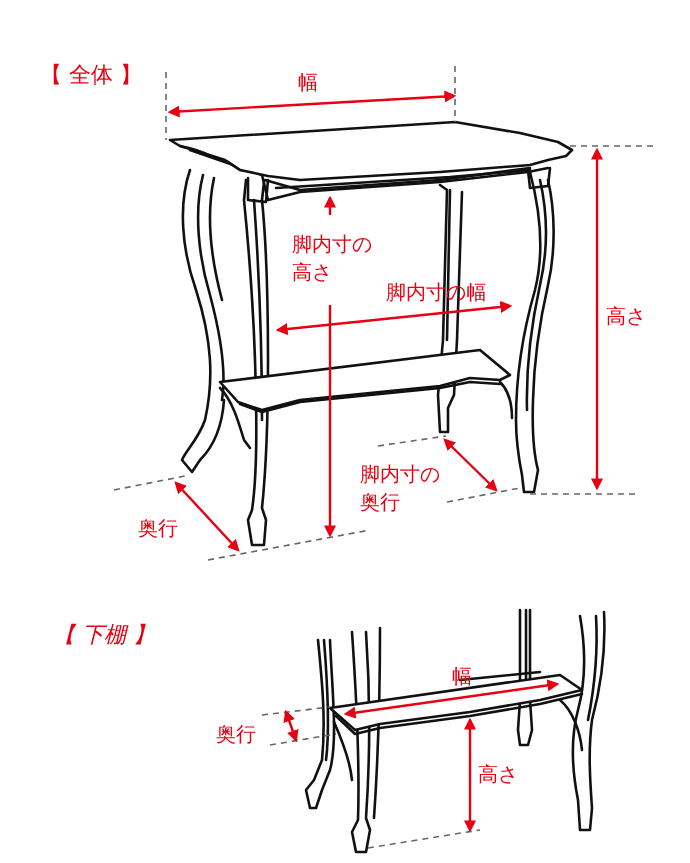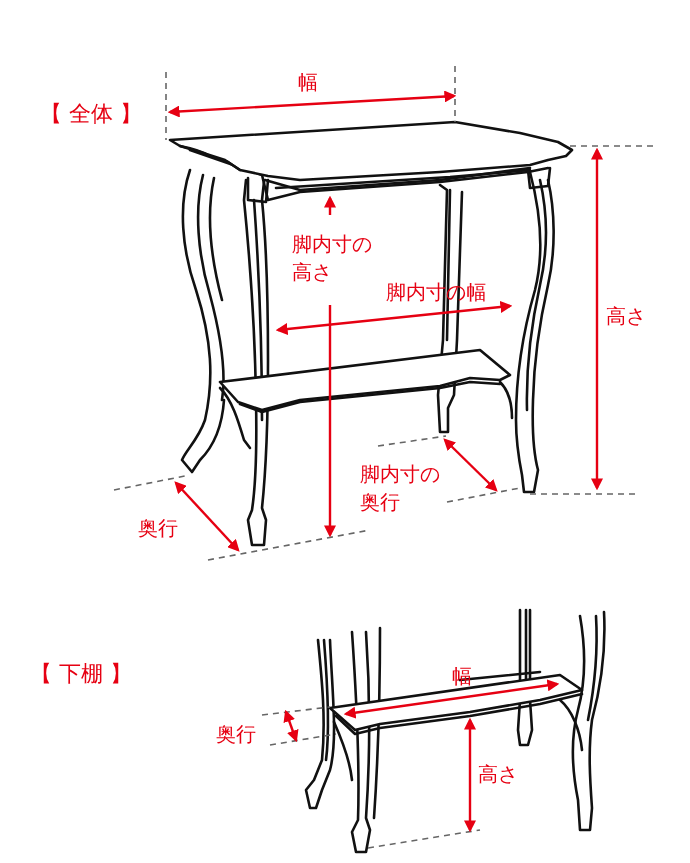--- a/index.html
+++ b/index.html
@@ -1,20 +1,20 @@
 <!DOCTYPE html>
 <html><head>
 <meta charset="utf-8">
 <style>
   html, body { margin:0; padding:0; background:#ffffff; }
   body { width:690px; height:863px; position:relative; overflow:hidden;
          font-family: "DejaVu Sans", "Liberation Sans", sans-serif; }
   #art { position:absolute; left:0; top:0; width:690px; height:863px; }
   .lbl { position:absolute; color:#e60012; font-size:20px; line-height:24px; white-space:nowrap; }
-  .sec { position:absolute; color:#e60012; font-size:22px; line-height:26px; white-space:nowrap;margin-top:39px; }
+  .sec { position:absolute; color:#e60012; font-size:22px; line-height:26px; white-space:nowrap; }
   .ink { fill:none; stroke:#111; stroke-width:2.6; stroke-linejoin:round; stroke-linecap:round; }
   .inkfill { fill:#fff; stroke:#111; stroke-width:2.6; stroke-linejoin:round; }
   .dash { fill:none; stroke:#666; stroke-width:1.6; stroke-dasharray:6 5; }
   .dim { fill:none; stroke:#e60012; stroke-width:2.4; }
 </style>
 </head>
 <body>
 
 <svg id="art" viewBox="0 0 690 863" xmlns="http://www.w3.org/2000/svg">
   <defs>
@@ -104,21 +104,21 @@
   </g>
 
   <g>
     <line class="dim" x1="346" y1="714" x2="557" y2="684" marker-start="url(#ah)" marker-end="url(#ah)"></line>
     <line class="dim" x1="286" y1="712" x2="296" y2="740" marker-start="url(#ah)" marker-end="url(#ah)"></line>
     <line class="dim" x1="470" y1="720" x2="470" y2="830" marker-start="url(#ah)" marker-end="url(#ah)"></line>
   </g>
 </svg>
 
 <div class="sec" style="left:40px;top:62px;">【 全体 】</div>
-<div class="sec" style="left:30px;top:622px;">【 下棚 】</div>
+<div class="sec" style="left:53px;top:622px;font-style:italic;">【 下棚 】</div>
 
 <div class="lbl" style="left:298px;top:70px;">幅</div>
 <div class="lbl" style="left:606px;top:304px;">高さ</div>
 <div class="lbl" style="left:138px;top:516px;">奥行</div>
 <div class="lbl" style="left:292px;top:232px;">脚内寸の</div>
 <div class="lbl" style="left:292px;top:260px;">高さ</div>
 <div class="lbl" style="left:386px;top:280px;font-family:Liberation Serif, serif;">脚内寸の幅</div>
 <div class="lbl" style="left:360px;top:462px;">脚内寸の</div>
 <div class="lbl" style="left:360px;top:490px;">奥行</div>
 

